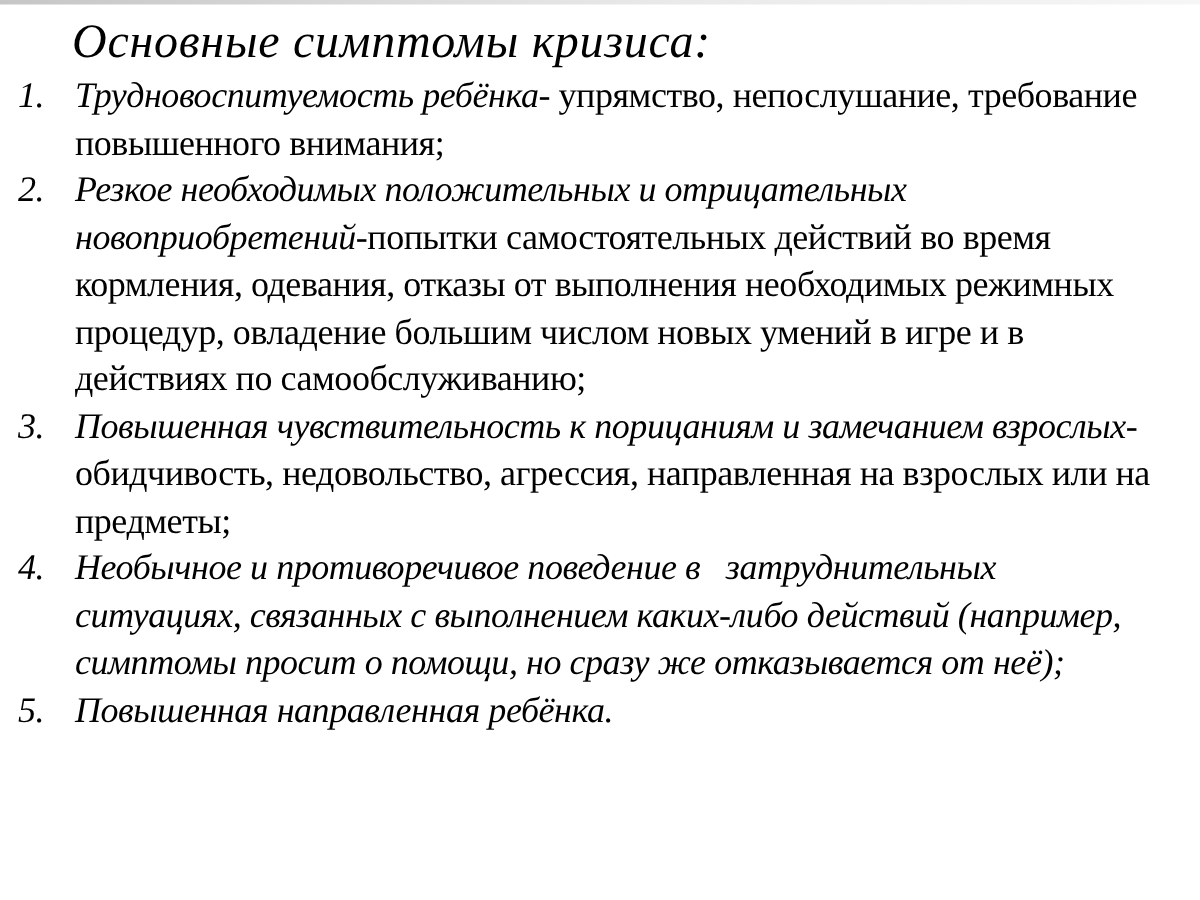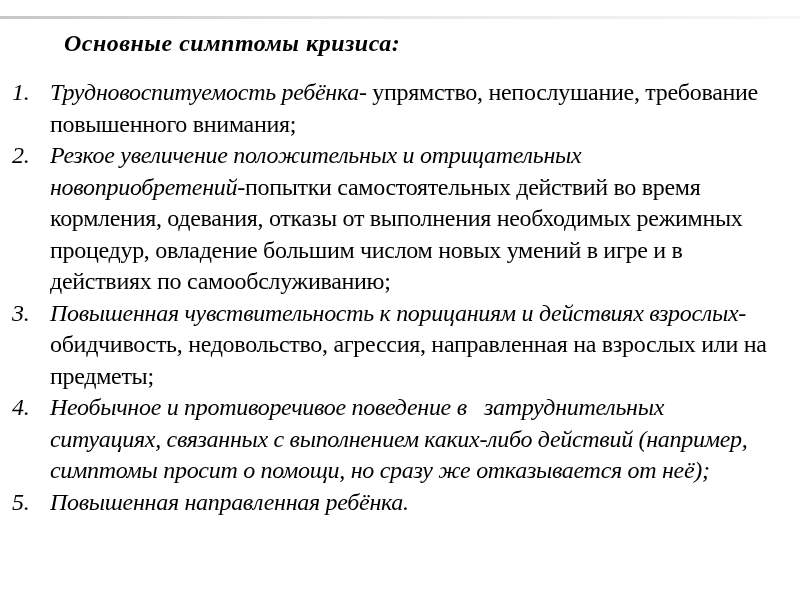--- a/index.html
+++ b/index.html
@@ -21,25 +21,25 @@
   }
   .top-line {
     position: absolute;
     top: 0;
     left: 0;
     width: 100%;
     height: 3px;
     background: linear-gradient(to right, #c6c6c6, #e9e9e9 55%, #f6f6f6);
   }
   .title {
-    margin: 16px;
+    margin: 0;
     padding: 11px 10px 2px 48px;
-    font-size: 24px;
+    font-size: 32px;
     line-height: 32px;
-    font-weight: bold;
+    font-weight: normal;
     font-style: italic;
     letter-spacing: 0.5px;
     white-space: nowrap;
   }
   .symptom-list {
     list-style: none;
     margin: 4px 0 0 0;
     padding: 0 22px 0 10px;
   }
   .symptom-item {
@@ -70,26 +70,26 @@
   <div class="top-line"></div>
   <h1 class="title">Основные симптомы кризиса:</h1>
   <ol class="symptom-list">
   <li class="symptom-item">
     <span class="item-number">1.</span>
     <span class="item-text"><em class="item-lead">Трудновоспитуемость ребёнка-</em><span class="item-rest"> упрямство, непослушание, требование повышенного внимания;</span></span>
   </li>
 
   <li class="symptom-item">
     <span class="item-number">2.</span>
-    <span class="item-text"><em class="item-lead">Резкое увеличение положительных и отрицательных новоприобретений-</em><span class="item-rest">попытки самостоятельных действий во время кормления, одевания, отказы от выполнения необходимых режимных процедур, овладение большим числом новых умений в игре и в действиях по самообслуживанию;</span></span>
+    <span class="item-text"><em class="item-lead">Резкое необходимых положительных и отрицательных новоприобретений-</em><span class="item-rest">попытки самостоятельных действий во время кормления, одевания, отказы от выполнения необходимых режимных процедур, овладение большим числом новых умений в игре и в действиях по самообслуживанию;</span></span>
   </li>
 
   <li class="symptom-item">
     <span class="item-number">3.</span>
-    <span class="item-text"><em class="item-lead">Повышенная чувствительность к порицаниям и действиях взрослых-</em><span class="item-rest"> обидчивость, недовольство, агрессия, направленная на взрослых или на предметы;</span></span>
+    <span class="item-text"><em class="item-lead">Повышенная чувствительность к порицаниям и замечанием взрослых-</em><span class="item-rest"> обидчивость, недовольство, агрессия, направленная на взрослых или на предметы;</span></span>
   </li>
 
   <li class="symptom-item">
     <span class="item-number">4.</span>
     <span class="item-text"><em class="item-lead">Необычное и противоречивое поведение в   затруднительных ситуациях, связанных с выполнением каких-либо действий (например, симптомы просит о помощи, но сразу же отказывается от неё);</em><span class="item-rest"></span></span>
   </li>
 
   <li class="symptom-item">
     <span class="item-number">5.</span>
     <span class="item-text"><em class="item-lead">Повышенная направленная ребёнка.</em><span class="item-rest"></span></span>

